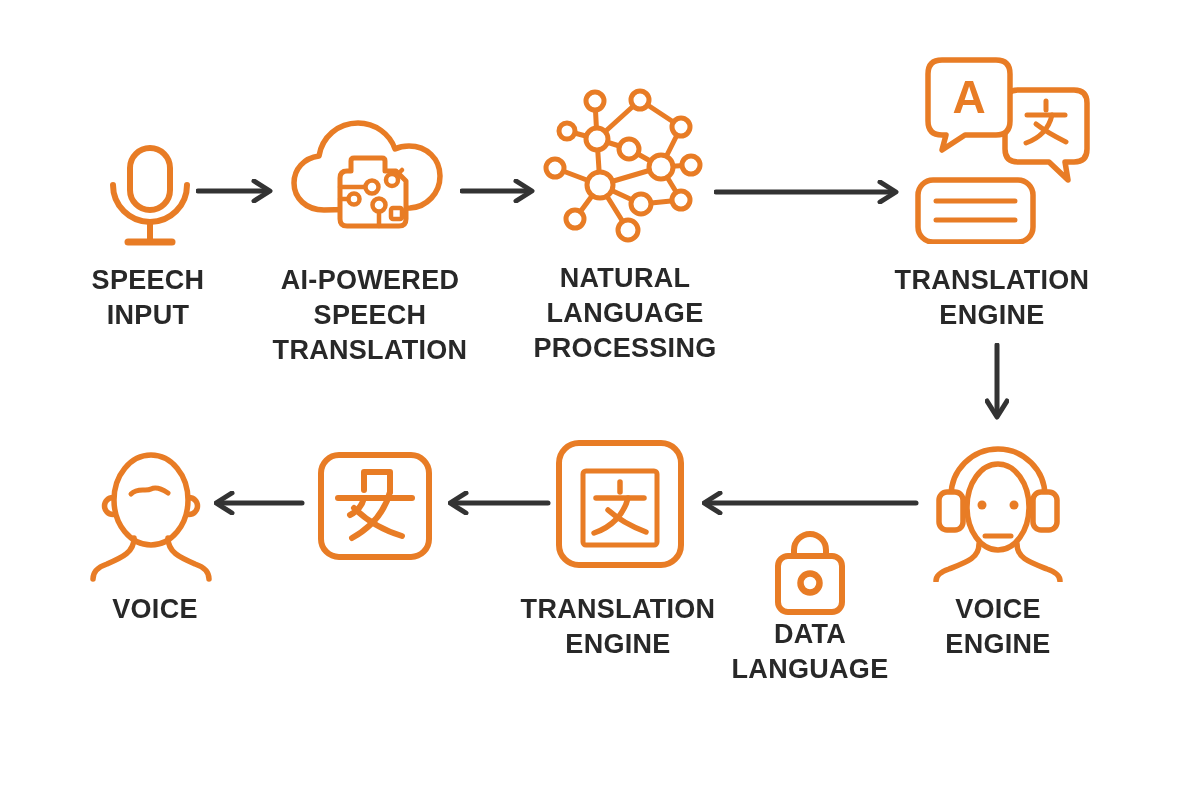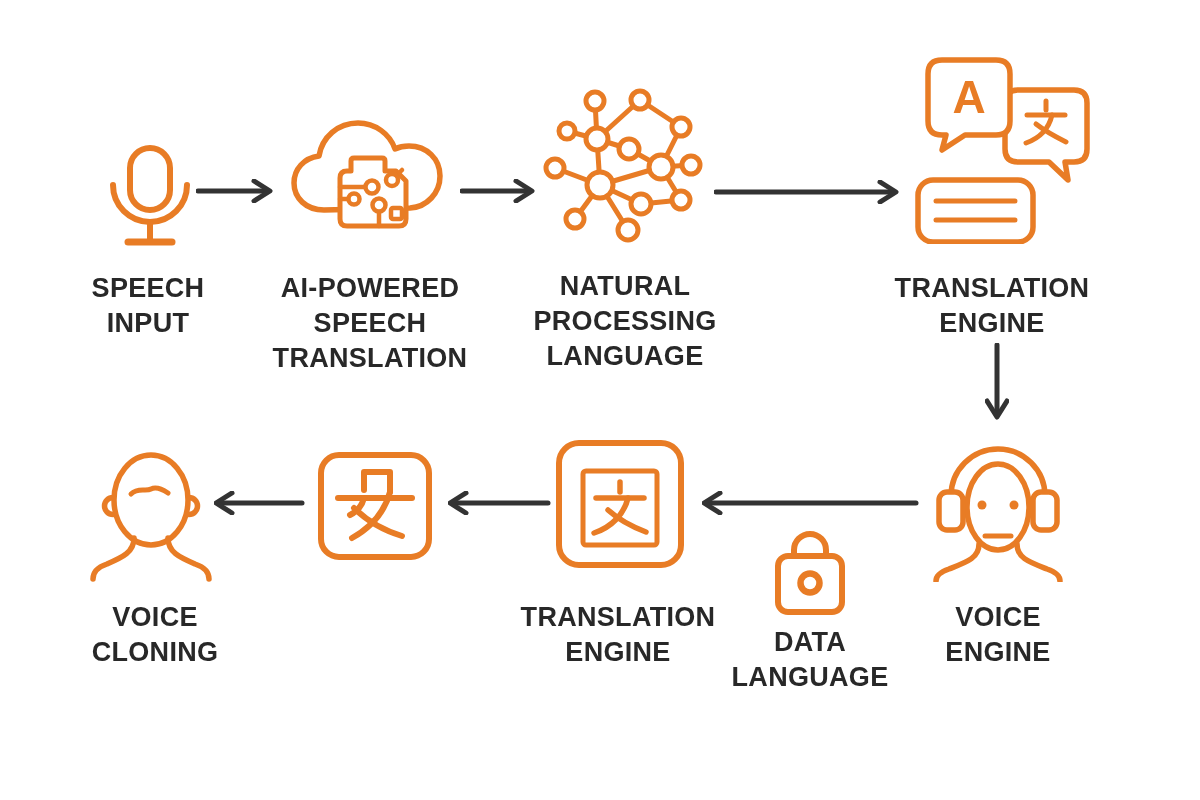--- a/index.html
+++ b/index.html
@@ -5,21 +5,21 @@
 <style>
   html,body{margin:0;padding:0;background:#fff;}
   .canvas{
     position:relative;width:1200px;height:800px;background:var(--background,#fff);
     font-family:"Liberation Sans",sans-serif;overflow:hidden;
   }
   .abs{position:absolute;}
   .label{
     position:absolute;width:200px;text-align:center;
     font:700 27px/35px "Liberation Sans",sans-serif;
-    color:var(--ink,#282828);letter-spacing:.3px;margin-top:8px;
+    color:var(--ink,#282828);letter-spacing:.3px;
   }
   .label span{display:block;}
   
   .o{fill:none;stroke:var(--accent,#E87C25);stroke-linecap:round;stroke-linejoin:round;}
   .ow{fill:var(--background,#fff);stroke:var(--accent,#E87C25);stroke-linecap:round;stroke-linejoin:round;}
   .dot{fill:var(--accent,#E87C25);stroke:none;}
   .glyph-a{
     font-family:"Liberation Sans",sans-serif;font-weight:700;
     fill:var(--accent,#E87C25);
   }
@@ -102,22 +102,22 @@
       <circle cx="153" cy="80" r="9"></circle>
       <circle cx="62" cy="100" r="13"></circle>
       <circle cx="103" cy="119" r="10"></circle>
       <circle cx="143" cy="115" r="9"></circle>
       <circle cx="37" cy="134" r="9"></circle>
       <circle cx="90" cy="145" r="10"></circle>
     </g>
   </svg>
   <div class="label" style="left:525px;top:261px">
     <span>NATURAL</span>
+    <span>LANGUAGE</span>
     <span>PROCESSING</span>
-    <span>LANGUAGE</span>
   </div>
 
   <svg class="abs" style="left:714px;top:180px" width="190" height="24" viewBox="0 0 190 24">
     <line class="ar" x1="2" y1="12" x2="180" y2="12"></line>
     <path class="ar" d="M166,2 L182,12 L166,22"></path>
   </svg>
 
   <svg class="abs" style="left:915px;top:52px" width="180" height="192" viewBox="0 0 180 192">
 
     <path class="ow" stroke-width="5.5" d="M103,38 L159,38 Q172,38 172,51 L172,97 Q172,110 159,110 L150,110 L153,128 L134,110 L103,110 Q90,110 90,97 L90,51 Q90,38 103,38 Z"></path>
@@ -215,16 +215,15 @@
   <svg class="abs" style="left:88px;top:448px" width="130" height="134" viewBox="0 0 130 134">
     <circle class="o" stroke-width="5.5" cx="25" cy="58" r="8.5"></circle>
     <circle class="o" stroke-width="5.5" cx="101" cy="58" r="8.5"></circle>
     <ellipse class="ow" stroke-width="5.5" cx="63" cy="52" rx="37" ry="45"></ellipse>
     <path class="o" stroke-width="5" d="M43,46 C50,39 58,44 63,41 C67,39 74,41 80,45"></path>
     <path class="o" stroke-width="5.5" d="M46,90 C46,104 35,109 19,116 C10,119 5,124 5,131"></path>
     <path class="o" stroke-width="5.5" d="M80,90 C80,104 91,109 107,116 C116,119 121,124 121,131"></path>
   </svg>
   <div class="label" style="left:55px;top:592px">
     <span>VOICE</span>
-    <span>CLONING</span>
   </div>
 
 </div>
 
 </body></html>

